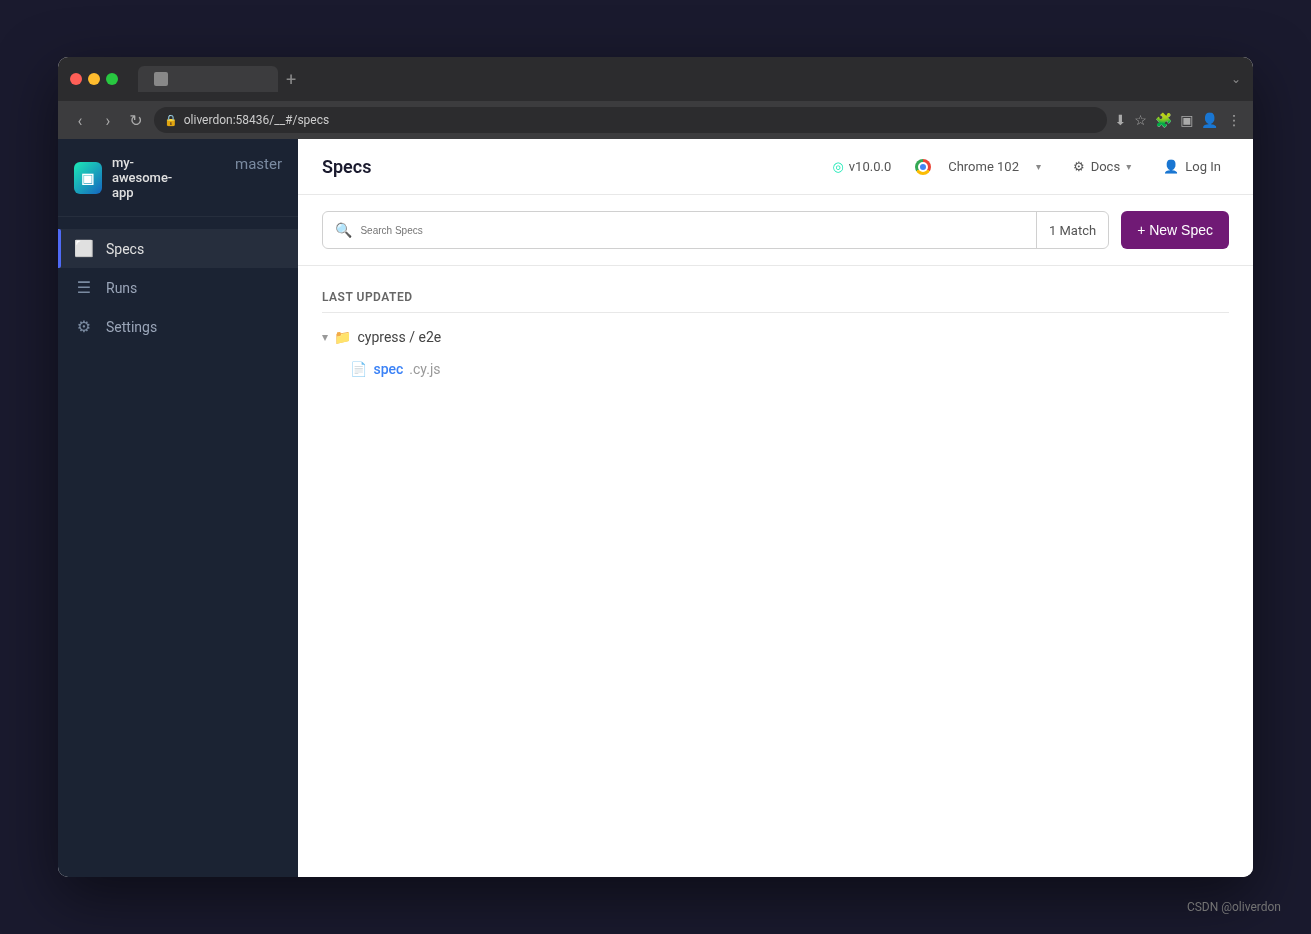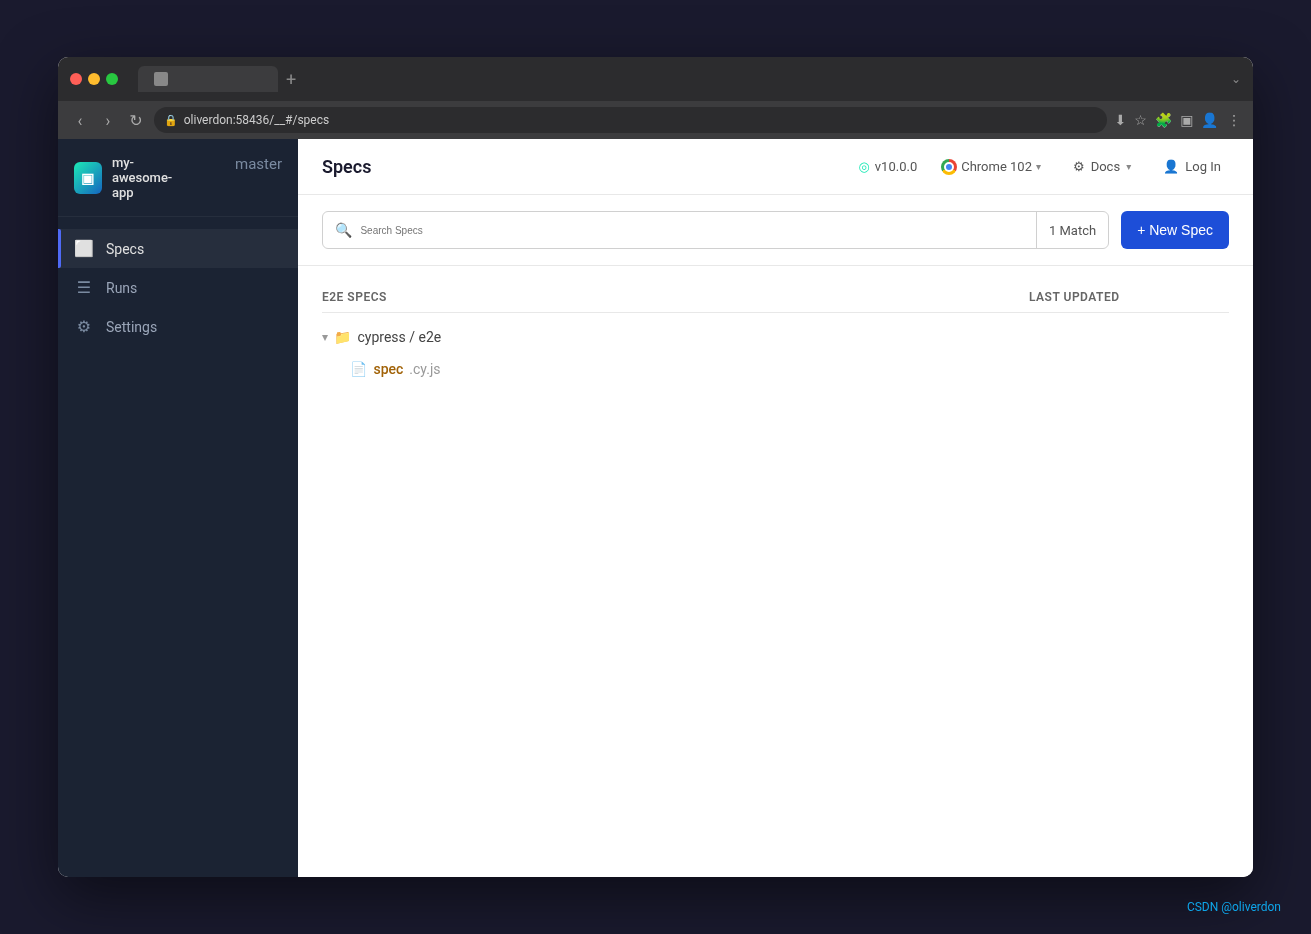--- a/index.html
+++ b/index.html
@@ -313,21 +313,21 @@
       font-size: 13px;
       color: #555;
       cursor: pointer;
     }
     .version-icon {
       color: #1de9b6;
     }
     .chrome-icon-wrapper {
       display: flex;
       align-items: center;
-      gap: 4px;
+      gap: 17px;
     }
     .chevron {
       font-size: 10px;
       color: #888;
     }
 
     
     .specs-toolbar {
       padding: 16px 24px;
       display: flex;
@@ -369,21 +369,21 @@
       padding: 0 12px;
       border-left: 1px solid #d0d0d0;
       color: #555;
       font-size: 13px;
       height: 100%;
       display: flex;
       align-items: center;
       white-space: nowrap;
     }
     .new-spec-btn {
-      background: #1d4ed8;
+      background: #701a75;
       color: #fff;
       border: none;
       border-radius: 6px;
       padding: 0 16px;
       height: 38px;
       font-size: 14px;
       cursor: pointer;
       display: flex;
       align-items: center;
       gap: 6px;
@@ -444,35 +444,35 @@
       align-items: center;
       gap: 6px;
       padding: 8px 0 8px 28px;
       cursor: pointer;
     }
     .spec-file-icon {
       color: #999;
       font-size: 14px;
     }
     .spec-name {
-      color: #a16207;
+      color: #3b82f6;
       font-size: 14px;
       font-weight: 500;
     }
     .spec-ext {
       color: #999;
       font-size: 14px;
     }
 
     
     .bottom-attribution {
       position: fixed;
       bottom: 20px;
       right: 30px;
-      color: #0ea5e9;
+      color: #737373;
       font-size: 12px;
     }
 
     
     .chrome-circle {
       width: 16px;
       height: 16px;
       border-radius: 50%;
       background: conic-gradient(#ea4335 0deg 120deg, #fbbc04 120deg 240deg, #34a853 240deg 360deg);
       position: relative;
@@ -594,21 +594,20 @@
             <span class="search-icon">🔍</span>
             <input class="search-input" type="text" placeholder="Search Specs" style="">
           </div>
           <div class="search-match">1 Match</div>
         </div>
         <button class="new-spec-btn">+ New Spec</button>
       </div>
 
       <div class="specs-content">
         <div class="specs-table-header">
-          <div class="col-spec">E2E specs</div>
           <div class="col-updated">Last updated</div>
         </div>
 
         <div class="folder-row">
           <span class="folder-chevron">▾</span>
           <span class="folder-icon">📁</span>
           <span class="folder-name">cypress / e2e</span>
         </div>
 
         <div class="spec-row">

